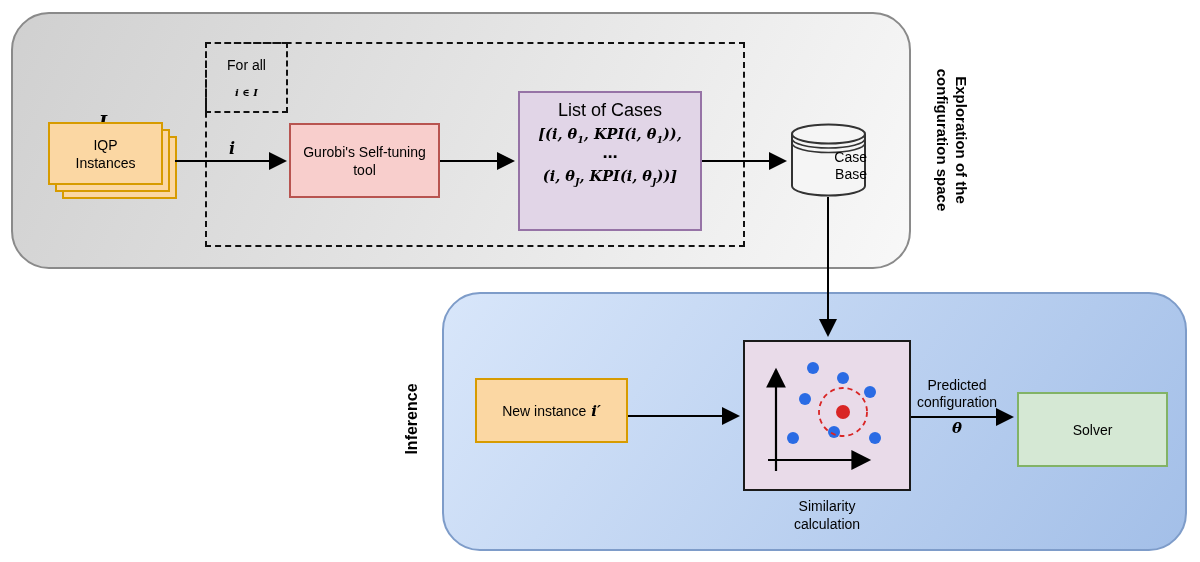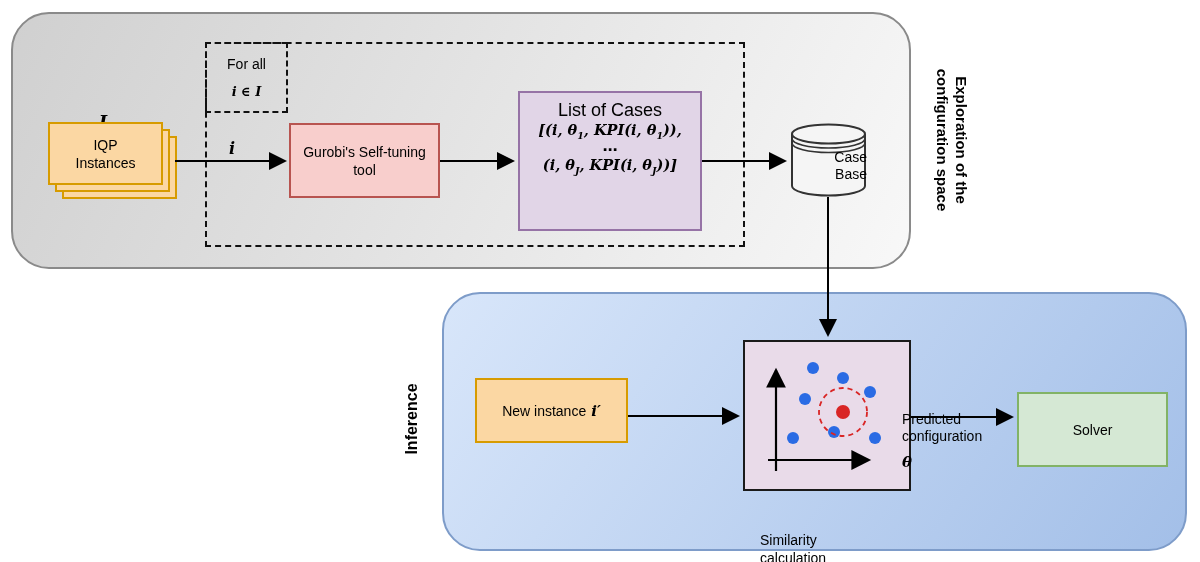--- a/index.html
+++ b/index.html
@@ -39,48 +39,48 @@
   .pre { white-space:pre-line; }
 
   .math { font-family:"DejaVu Serif","DejaVu Sans",serif; font-style:italic; font-weight:bold; }
   .sub  { font-size:9.5px; vertical-align:sub; }
 
   .loc-box { left:518px; top:91px; width:184px; height:140px;
              background:var(--purple-fill); border:2px solid var(--purple-border);
              text-align:center; padding-top:7px; }
   .loc-title { font-size:18px; }
   .loc-line  { font-family:"DejaVu Serif","DejaVu Sans",serif; font-style:italic; font-weight:bold;
-               font-size:14.5px; line-height:18px; }
+               font-size:14.5px; line-height:25px; }
   .loc-dots  { line-height:11px; font-size:15px; }
 
   .rot-label { font-weight:bold; text-align:center; white-space:pre-line; }
   .rot-cw  { transform:rotate(90deg); }
   .rot-ccw { transform:rotate(-90deg); }
 
   .sim-box { left:743px; top:340px; width:168px; height:151px;
              background:var(--similarity-fill); border:2px solid #1a1a1a; }
-  .caption { text-align:left; font-size:14px; line-height:18px;margin-top:34px; }
+  .caption { text-align:center; font-size:14px; line-height:18px; }
 
   .cyl-label { left:0; top:26px; width:100%; text-align:right; font-size:14px; line-height:17px; }
 
   .arrow-overlay { left:0; top:0; width:1200px; height:562px; pointer-events:none; }
 </style>
 </head>
 <body>
 
 <div class="canvas">
 
   <div class="abs section-gray"></div>
   <div class="abs rot-label rot-cw" style="left:857px; top:121px; width:190px; height:38px; font-size:15px; line-height:19px;">Exploration of the
 configuration space</div>
 
   <div class="abs dashed-big"></div>
   <div class="abs dashed-small">
     <span>For all</span>
-    <span class="math" style="font-size:13px;">i ∈ I</span>
+    <span class="math" style="font-size:10px;">i ∈ I</span>
   </div>
 
   <div class="abs rot-label" style="left:85px; top:91px; width:36px; font-size:18px;">
     <span class="math">I</span>
   </div>
   <div class="abs box box-orange stack-sheet" style="left:62px; top:136px;"></div>
   <div class="abs box box-orange stack-sheet" style="left:55px; top:129px;"></div>
   <div class="abs box box-orange stack-sheet pre" style="left:48px; top:122px;">IQP
 Instances</div>
 

